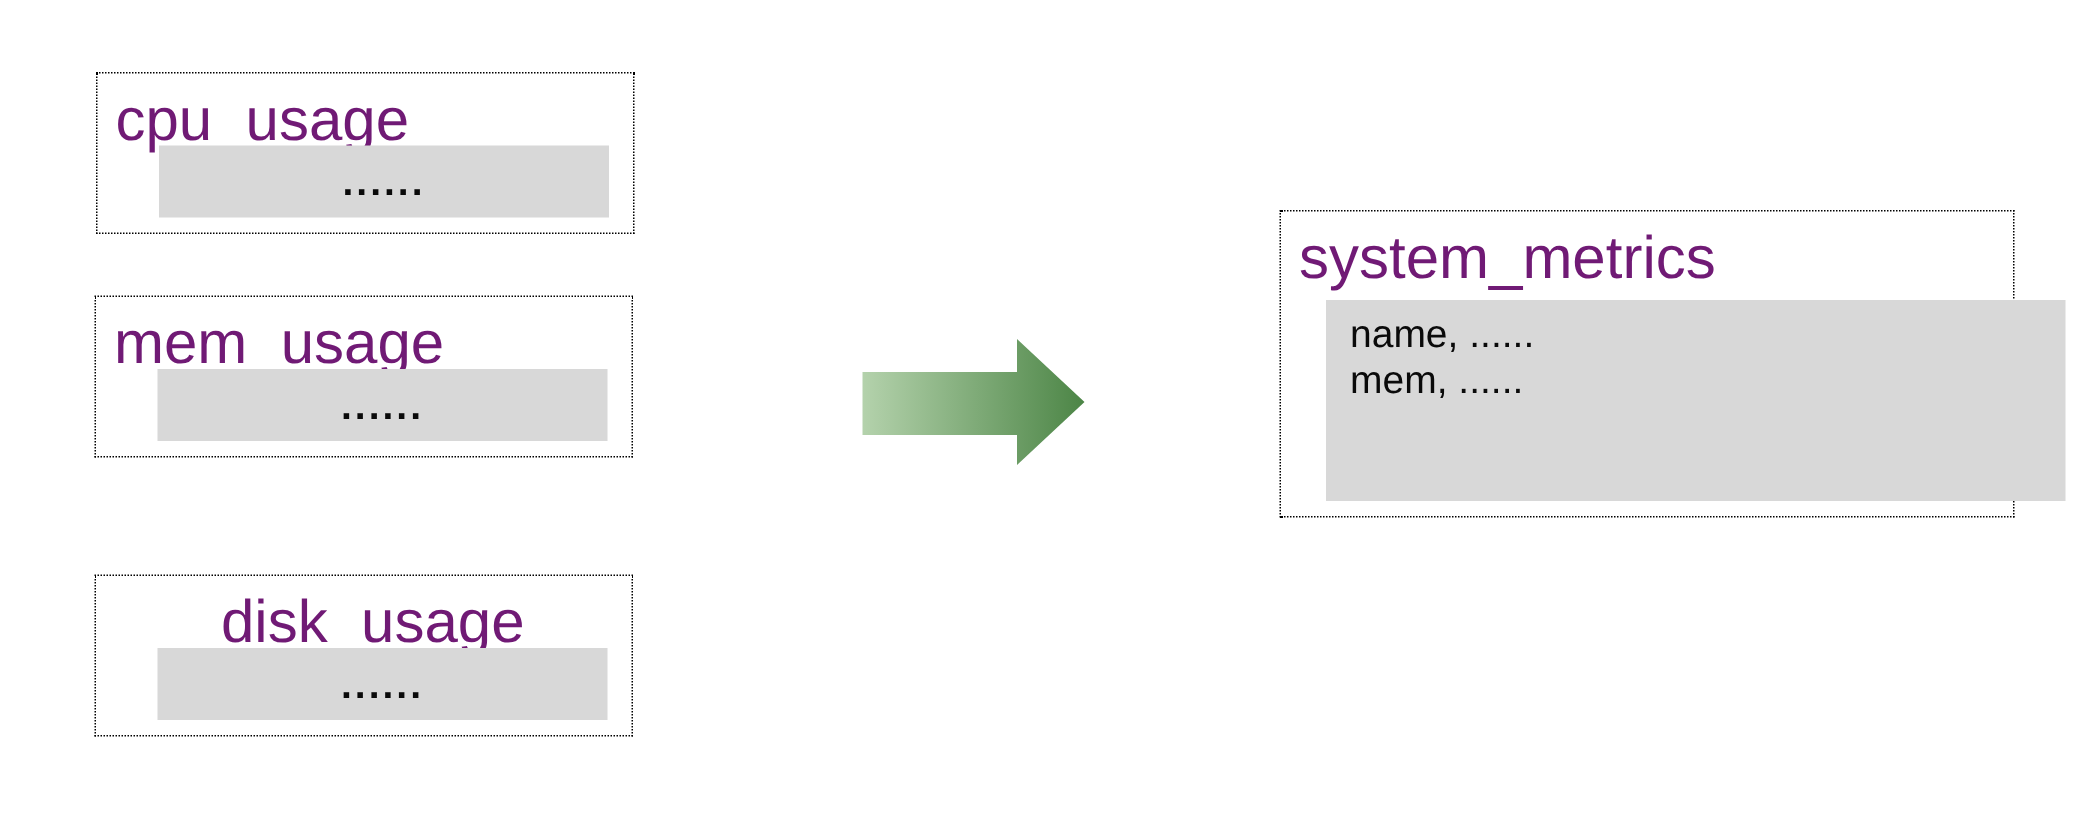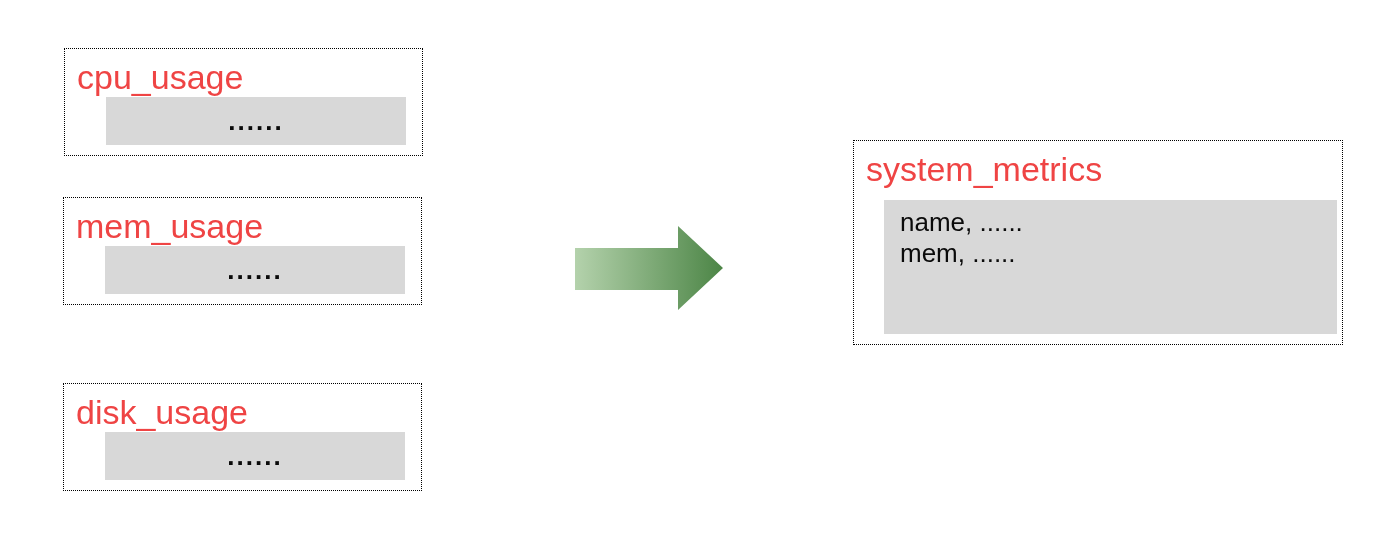--- a/index.html
+++ b/index.html
@@ -11,22 +11,22 @@
     font-family: "Liberation Sans", sans-serif;
     overflow: hidden;
   }
   .dbox {
     position: absolute;
     border: 1px dotted #000000;
     background: #ffffff;
     box-sizing: border-box;
   }
   .box-title {
-    font-size: 34px;
-    color: #ef4444;
+    font-size: 40px;
+    color: #701a75;
     padding: 9px 0 0 12px;
     white-space: nowrap;
   }
   .fill {
     position: absolute;
     background: #d8d8d8;
   }
   .src-fill {
     left: 41px;
     top: 48px;
@@ -36,27 +36,27 @@
     align-items: center;
     justify-content: center;
     font-size: 26px;
     font-weight: bold;
     letter-spacing: 2px;
     color: #0a0a0a;
   }
   .src-box { left: 63px; width: 359px; height: 108px; }
   #src-box-0 { top: 48px;  left: 64px; }
   #src-box-1 { top: 197px; }
-  #src-box-2 { top: 383px; }
+  #src-box-2 { top: 383px; text-align: center; }
 
   #result-box { left: 853px; top: 140px; width: 490px; height: 205px; }
   .result-fill {
     left: 30px;
     top: 59px;
-    width: 453px;
+    width: 493px;
     height: 134px;
     box-sizing: border-box;
     padding: 7px 0 0 16px;
   }
   .result-row {
     font-size: 26px;
     line-height: 31px;
     color: #0a0a0a;
     white-space: nowrap;
   }

